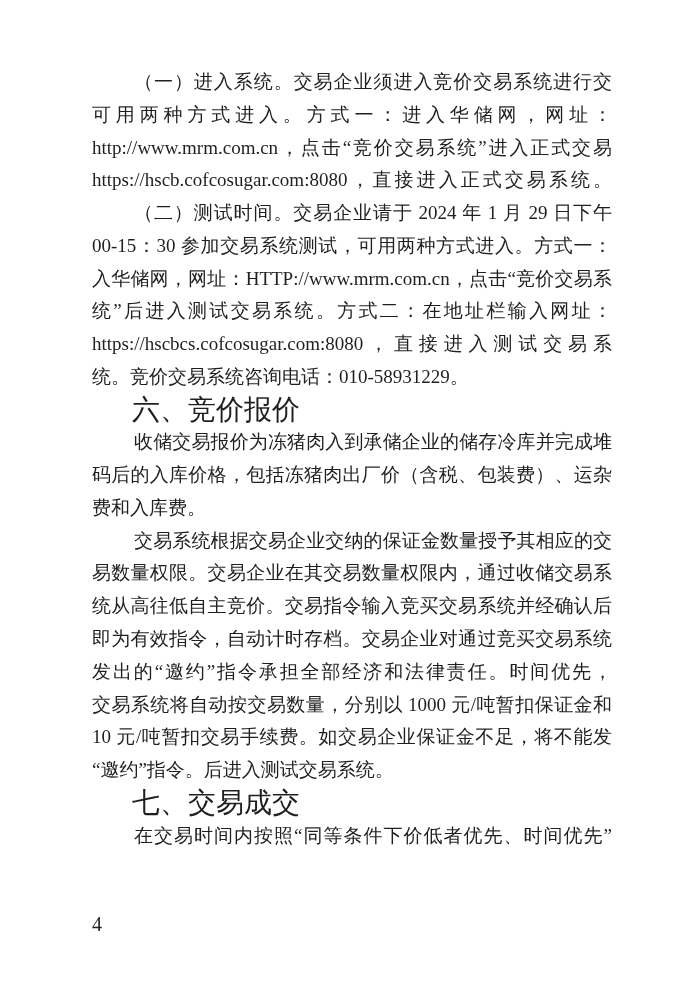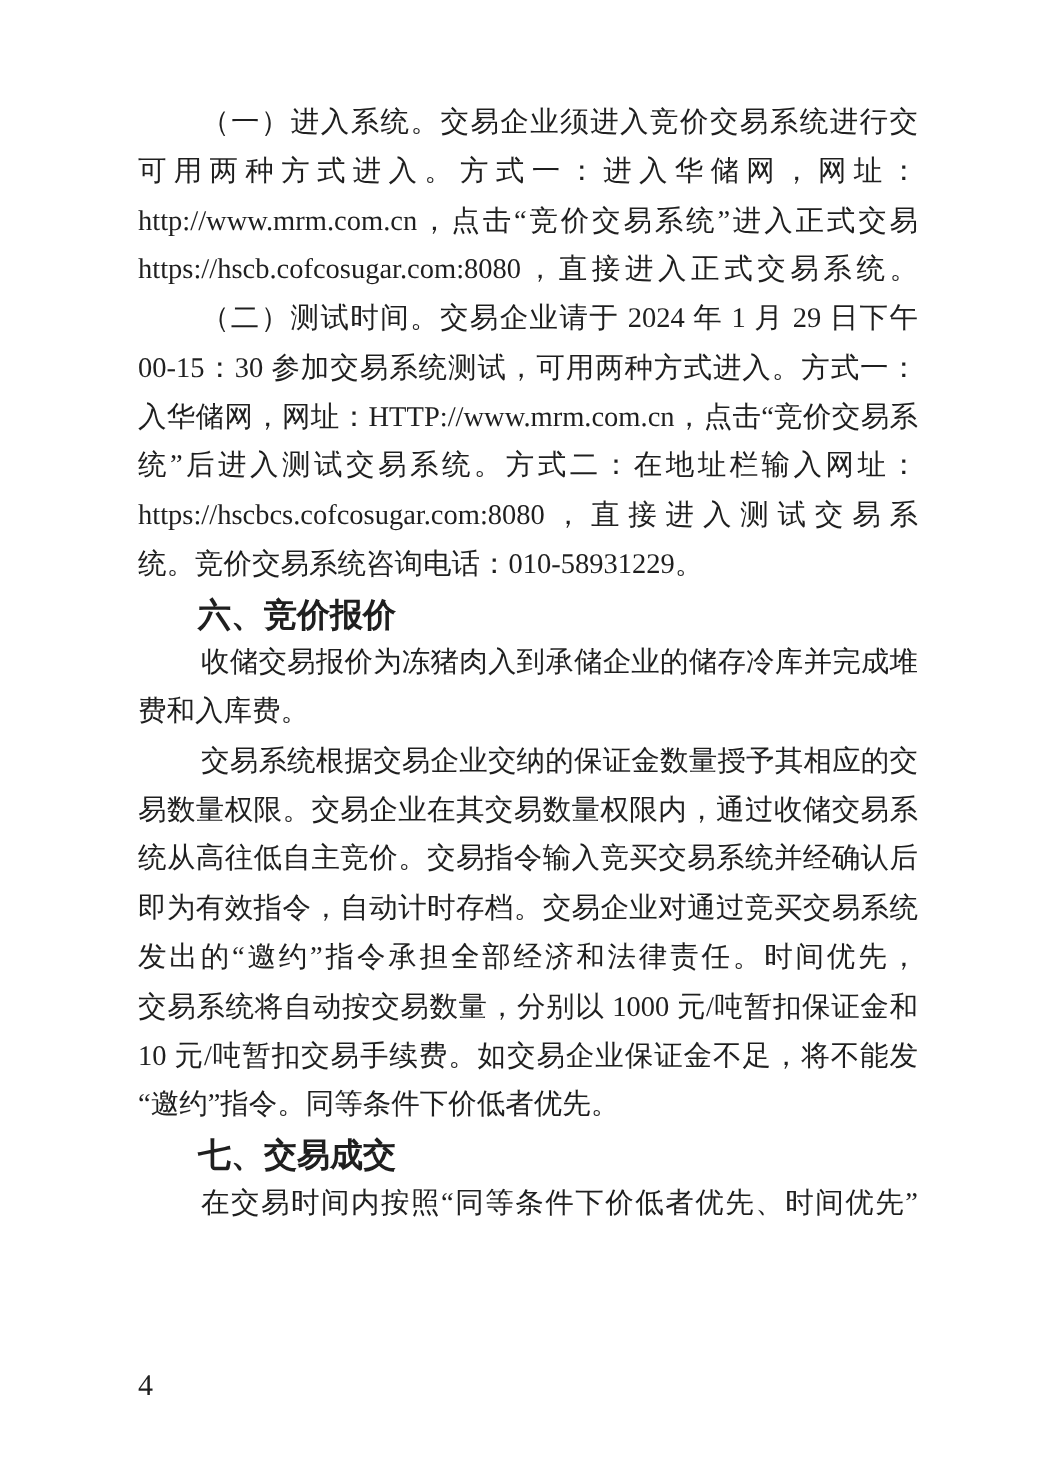--- a/index.html
+++ b/index.html
@@ -34,22 +34,22 @@
   .j {
     text-align: justify;
     text-align-last: justify;
     text-justify: inter-character;
   }
   
   .indent { padding-left: 42px; }
   
   .heading {
     font-family: "Liberation Sans", sans-serif;
-    font-weight: 700;
-    font-size: 22px;
+    font-weight: 400;
+    font-size: 28px;
     padding-left: 40px;
   }
   .pagenum {
     position: absolute;
     left: 92px;
     top: 912px;
     font-size: 20px;
     line-height: 24px;
   }
 </style>
@@ -63,26 +63,27 @@
     <div class="line j">http://www.mrm.com.cn，点击“竞价交易系统”进入正式交易</div>
     <div class="line j">https://hscb.cofcosugar.com:8080，直接进入正式交易系统。</div>
     <div class="line j indent">（二）测试时间。交易企业请于 2024 年 1 月 29 日下午 14：</div>
     <div class="line j">00-15：30 参加交易系统测试，可用两种方式进入。方式一：进</div>
     <div class="line j">入华储网，网址：HTTP://www.mrm.com.cn，点击“竞价交易系</div>
     <div class="line j">统”后进入测试交易系统。方式二：在地址栏输入网址：</div>
     <div class="line j">https://hscbcs.cofcosugar.com:8080，直接进入测试交易系</div>
     <div class="line">统。竞价交易系统咨询电话：010-58931229。</div>
     <div class="line heading">六、竞价报价</div>
     <div class="line j indent">收储交易报价为冻猪肉入到承储企业的储存冷库并完成堆</div>
+    <div class="line j">码后的入库价格，包括冻猪肉出厂价（含税、包装费）、运杂</div>
     <div class="line">费和入库费。</div>
     <div class="line j indent">交易系统根据交易企业交纳的保证金数量授予其相应的交</div>
     <div class="line j">易数量权限。交易企业在其交易数量权限内，通过收储交易系</div>
     <div class="line j">统从高往低自主竞价。交易指令输入竞买交易系统并经确认后</div>
     <div class="line j">即为有效指令，自动计时存档。交易企业对通过竞买交易系统</div>
     <div class="line j">发出的“邀约”指令承担全部经济和法律责任。时间优先，</div>
     <div class="line j">交易系统将自动按交易数量，分别以 1000 元/吨暂扣保证金和</div>
     <div class="line j">10 元/吨暂扣交易手续费。如交易企业保证金不足，将不能发出</div>
-    <div class="line">“邀约”指令。同等条件下价低者优先。</div>
+    <div class="line">“邀约”指令。后进入测试交易系统。</div>
     <div class="line heading">七、交易成交</div>
     <div class="line j indent">在交易时间内按照“同等条件下价低者优先、时间优先”</div>
   </div>
   <div class="pagenum">4</div>
 </div>
 
 </body></html>

